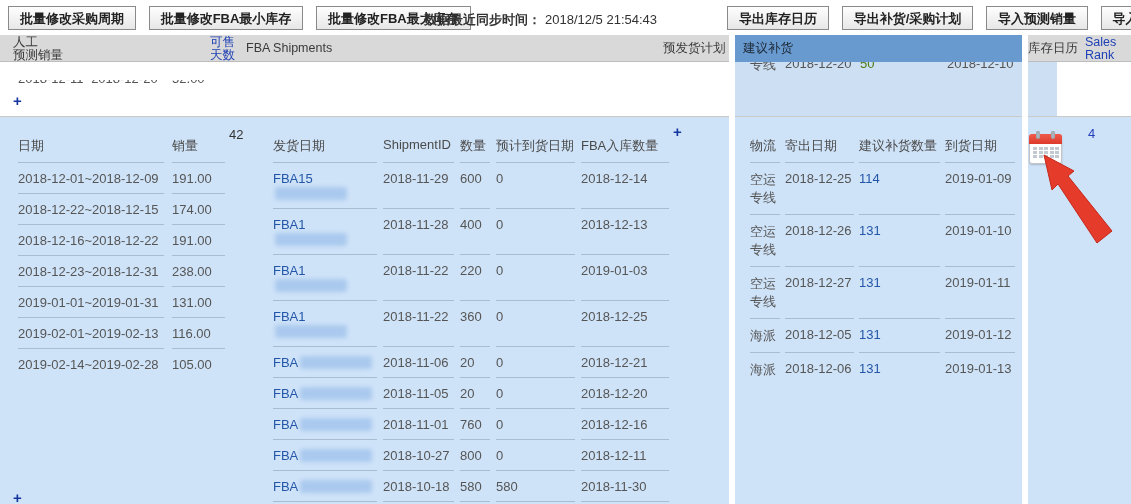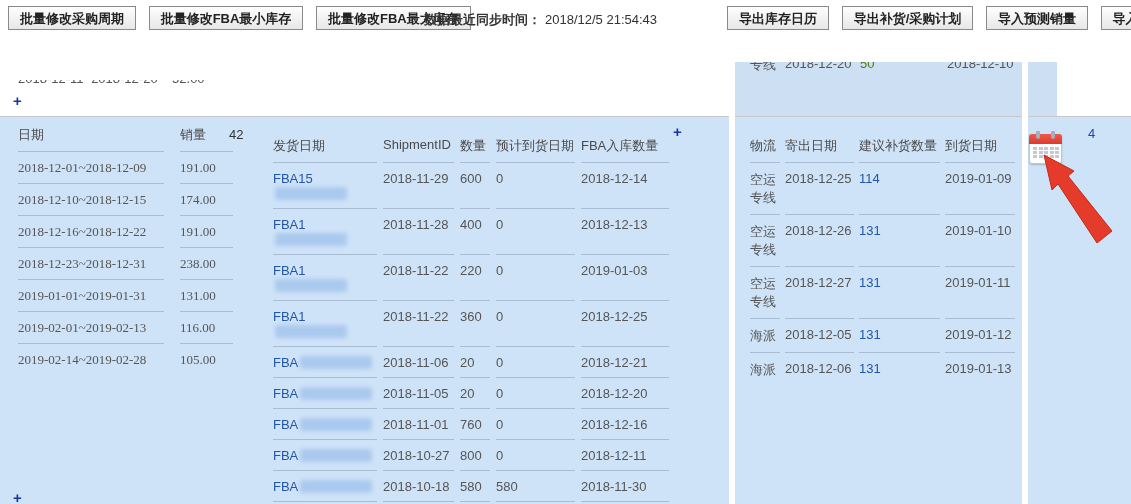--- a/index.html
+++ b/index.html
@@ -43,21 +43,21 @@
   .prev-seg .fr { position:absolute; top:-6px; font-size:13px; color:#555; white-space:nowrap; }
   .prev-seg .f1 { left:15px; } .prev-seg .f2 { left:50px; }
   .prev-seg .f3 { left:125px; color:#4d7c0f; } .prev-seg .f4 { left:212px; }
   
   .mainrow { position:absolute; top:117px; left:0; width:1131px; height:387px; background:#cfe3f8; }
   .plus { color:#1436a0; font-weight:700; font-size:15px; cursor:pointer; }
   .grid { display:grid; align-content:start; }
   .grid .hc { padding:8px 0 7px; color:#4a4a4a; }
   .grid .dc { padding:8px 0 7px; border-top:1px solid rgba(110,125,145,.38); color:#555; }
   .rep { display:contents; }
-  .t-forecast { position:absolute; left:18px; top:1px; width:207px; grid-template-columns:146px 53px; column-gap:16px;font-family:Liberation Serif, serif; }
+  .t-forecast { position:absolute; left:18px; top:12px; width:207px; grid-template-columns:146px 53px; column-gap:8px; }
   .days42 { position:absolute; left:229px; top:10px; color:#333; }
   .t-ship { position:absolute; left:273px; top:12px; width:390px; grid-template-columns:104px 71px 30px 79px 88px; column-gap:6px; }
   .ship-plus { position:absolute; left:673px; top:6px; }
   .forecast-plus { position:absolute; left:13px; top:372px; }
   .t-repl { position:absolute; left:750px; top:12px; width:260px; grid-template-columns:30px 69px 81px 70px; column-gap:5px; }
   .link { color:#2356a8; cursor:pointer; }
   .blur-id {
     display:inline-block; width:72px; height:13px; margin-left:2px; vertical-align:-2px;
     background:#aac9ee; border-radius:3px; filter:blur(2px);
   }
@@ -96,20 +96,40 @@
       <span class="lbl">数据最近同步时间：</span><span>2018/12/5 21:54:43</span>
     </div>
     <div class="tb-right">
       <span class="tb-btn">导出库存日历</span>
       <span class="tb-btn">导出补货/采购计划</span>
       <span class="tb-btn">导入预测销量</span>
       <span class="tb-btn">导入预发货计划</span>
     </div>
   </div>
 
+  <div class="colhead">
+    <div class="ch ch-manual">
+      <div>人工</div>
+        <div>预测销量</div>
+    </div>
+    <div class="ch ch-days blue">
+      <div>可售</div>
+        <div>天数</div>
+    </div>
+    <div class="ch ch-fba single">FBA Shipments</div>
+    <div class="ch ch-preplan single">预发货计划</div>
+    <div class="ch-seg">
+      <span class="lbl">建议补货</span>
+    </div>
+    <div class="ch ch-invcal single">库存日历</div>
+    <div class="ch ch-rank blue">
+      <div>Sales</div>
+        <div>Rank</div>
+    </div>
+  </div>
 
   <div class="prevrow">
     <div class="prev-frag-left">
       <span>2018-12-11~2018-12-20    52.00</span>
     </div>
     <span class="plus prev-plus">+</span>
     <div class="prev-seg">
       <span class="fr f1">专线</span>
       <span class="fr f2">2018-12-20</span>
       <span class="fr f3">50</span>
@@ -121,21 +141,21 @@
 
     <div class="grid t-forecast">
       <div class="hc">日期</div>
       <div class="hc">销量</div>
       <div class="rep">
         
       
           <div class="dc">2018-12-01~2018-12-09</div>
           <div class="dc">191.00</div>
         
-          <div class="dc">2018-12-10~2018-12-15</div>
+          <div class="dc">2018-12-22~2018-12-15</div>
           <div class="dc">174.00</div>
         
           <div class="dc">2018-12-16~2018-12-22</div>
           <div class="dc">191.00</div>
         
           <div class="dc">2018-12-23~2018-12-31</div>
           <div class="dc">238.00</div>
         
           <div class="dc">2019-01-01~2019-01-31</div>
           <div class="dc">131.00</div>

